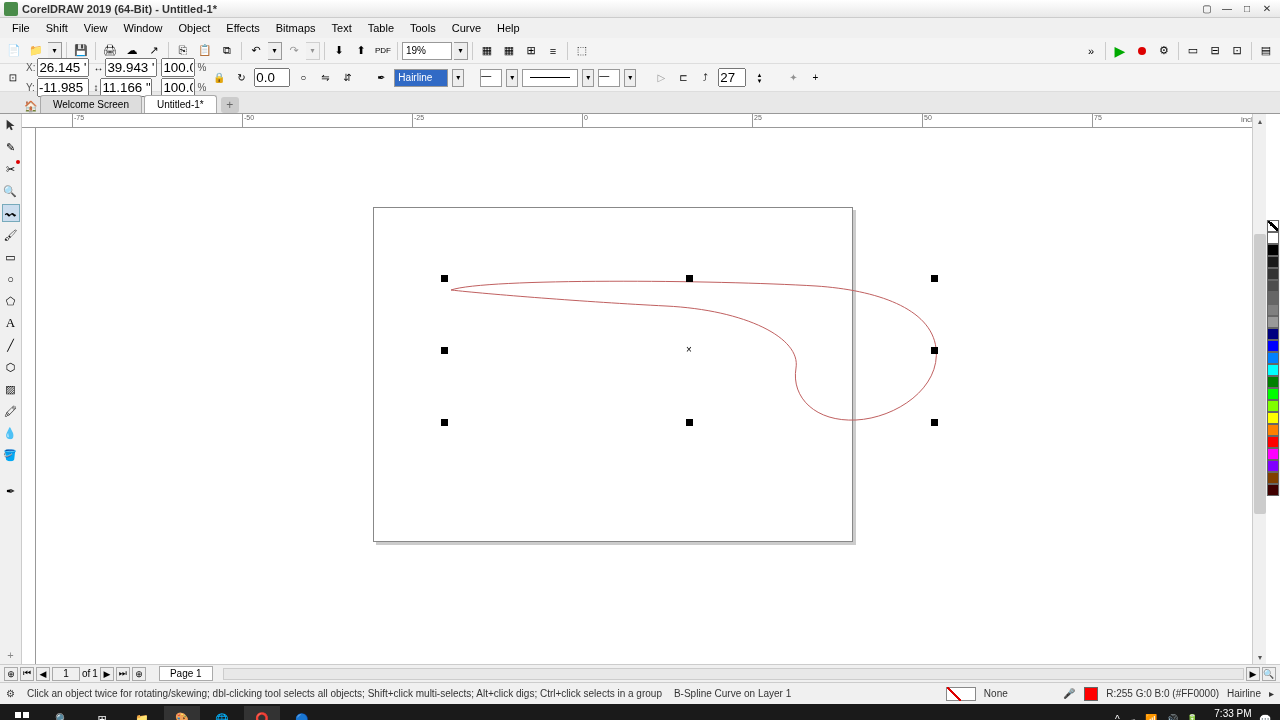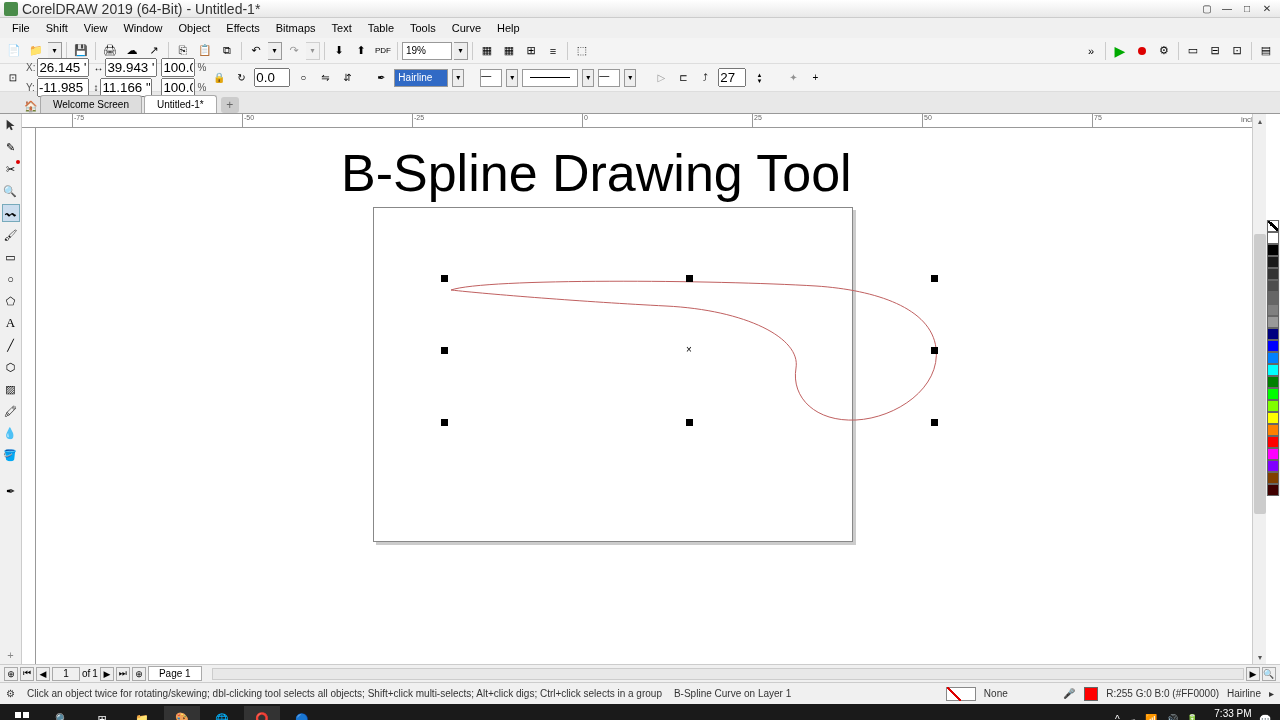--- a/index.html
+++ b/index.html
@@ -1,20 +1,20 @@
 <!DOCTYPE html>
 <html><head>
 <meta charset="utf-8">
 <style>
 * { margin: 0; padding: 0; box-sizing: border-box; font-family: "Segoe UI", Tahoma, sans-serif; }
 body { width: 1280px; height: 720px; overflow: hidden; background: #fff; font-size: 11px; }
 
 .titlebar { height: 18px; background: linear-gradient(#fff, #e8e8e8); display: flex; align-items: center; padding: 0 4px; border-bottom: 1px solid #ccc; }
 .titlebar .icon { width: 14px; height: 14px; background: #4a8c4a; border-radius: 2px; margin-right: 4px; }
-.titlebar .title { font-size: 14px; color: #333; }
+.titlebar .title { font-size: 11px; color: #333; font-weight: bold; }
 .titlebar .window-controls { margin-left: auto; display: flex; gap: 2px; }
 .titlebar .window-controls span { width: 18px; height: 14px; display: flex; align-items: center; justify-content: center; font-size: 10px; color: #333; }
 
 .menubar { height: 20px; background: #f0f0f0; display: flex; align-items: center; padding: 0 4px; font-size: 11px; }
 .menubar span { padding: 2px 8px; cursor: default; }
 
 .toolbar1 { height: 26px; background: #f4f4f4; border-bottom: 1px solid #ddd; display: flex; align-items: center; padding: 0 4px; gap: 2px; }
 .toolbar1 .sep { width: 1px; height: 18px; background: #ccc; margin: 0 2px; }
 .toolbar1 .btn { width: 20px; height: 20px; display: flex; align-items: center; justify-content: center; }
 .toolbar1 .zoom-input { width: 50px; height: 18px; border: 1px solid #999; font-size: 10px; padding: 0 3px; background: #fff; }
@@ -68,21 +68,21 @@
 .color-palette { position: absolute; right: 0; top: 106px; width: 14px; background: #f0f0f0; display:flex; flex-direction:column;}
 .color-palette .sw { width: 12px; height: 12px; margin: 0 1px; border: 1px solid #666;}
 
 .scroll-v { position: absolute; right: 14px; top: 0; width: 14px; bottom: 0; background: #f0f0f0; border-left: 1px solid #ccc;}
 .scroll-v .thumb { position: absolute; top: 120px; width: 12px; left: 1px; height: 280px; background: #ccc; border-radius: 2px;}
 .scroll-v .arr { position:absolute; width:12px; height:12px; left:1px; display:flex; align-items:center; justify-content:center; font-size:8px; color:#555;}
 
 .pagenav { height: 18px; background: #f0f0f0; border-top: 1px solid #ccc; display: flex; align-items: center; font-size: 10px; padding: 0 4px; gap: 2px;}
 .pagenav .pbtn { width: 14px; height: 14px; border: 1px solid #aaa; background: #eee; display:flex; align-items:center; justify-content:center; font-size:9px;}
 .pagenav .pcount { width: 28px; border: 1px solid #aaa; height: 14px; display:flex; align-items:center; justify-content:center;}
-.pagenav .ptab { padding: 1px 10px; border: 1px solid #aaa; background: #fff;}
+.pagenav .ptab { padding: 1px 10px; border: 1px solid #aaa; background: #fff; margin-left: 11px;}
 .pagenav .hscroll { flex: 1; margin-left: 8px; height: 12px; background: #e8e8e8; border: 1px solid #ccc;}
 
 .statusbar { height: 22px; background: #f0f0f0; border-top: 1px solid #ccc; display: flex; align-items: center; font-size: 10px; padding: 0 6px; gap: 12px; color: #333;}
 .statusbar .fill-none { width: 30px; height: 14px; border: 1px solid #888; background: #fff; position: relative; display: flex; align-items: center;}
 .statusbar .fill-none::before { content:""; position:absolute; width:14px; height:14px; left:0; background: linear-gradient(45deg, transparent 45%, #d00 45%, #d00 55%, transparent 55%);}
 .statusbar .outline-sw { width: 14px; height: 14px; background: #f00; border: 1px solid #666;}
 .statusbar .right { margin-left: auto; display: flex; align-items: center; gap: 8px;}
 
 .taskbar { height: 30px; background: #1a1a1a; display: flex; align-items: center; padding: 0 4px; gap: 4px;}
 .taskbar .tbtn { width: 36px; height: 26px; display:flex; align-items:center; justify-content:center; color:#fff;}
@@ -280,21 +280,20 @@
       <div class="tick" style="left: 560px;">0</div>
       <div class="tick" style="left: 730px;">25</div>
       <div class="tick" style="left: 900px;">50</div>
       <div class="tick" style="left: 1070px;">75</div>
     </div>
   <div class="ruler-v"></div>
 
   <div class="canvas">
     <div class="page-shadow"></div>
     <div class="page"></div>
-    <div class="heading-text">B-Spline Drawing Tool</div>
 
     <svg class="curve" style="left:400px; top:140px; width:520px; height:180px; overflow:visible">
       <path d="M 15 22 C 50 10, 280 12, 380 18 C 440 22, 495 40, 500 80 C 505 120, 460 150, 420 152 C 380 154, 355 130, 360 100 C 365 70, 310 42, 230 38 C 150 34, 50 26, 15 22 Z" fill="none" stroke="#c06060" stroke-width="1"></path>
     </svg>
 
     <div class="handle" style="left:405px; top:147px"></div>
     <div class="handle" style="left:650px; top:147px"></div>
     <div class="handle" style="left:895px; top:147px"></div>
     <div class="handle" style="left:405px; top:219px"></div>
     <div class="center-x" style="left:650px; top:216px">×</div>

